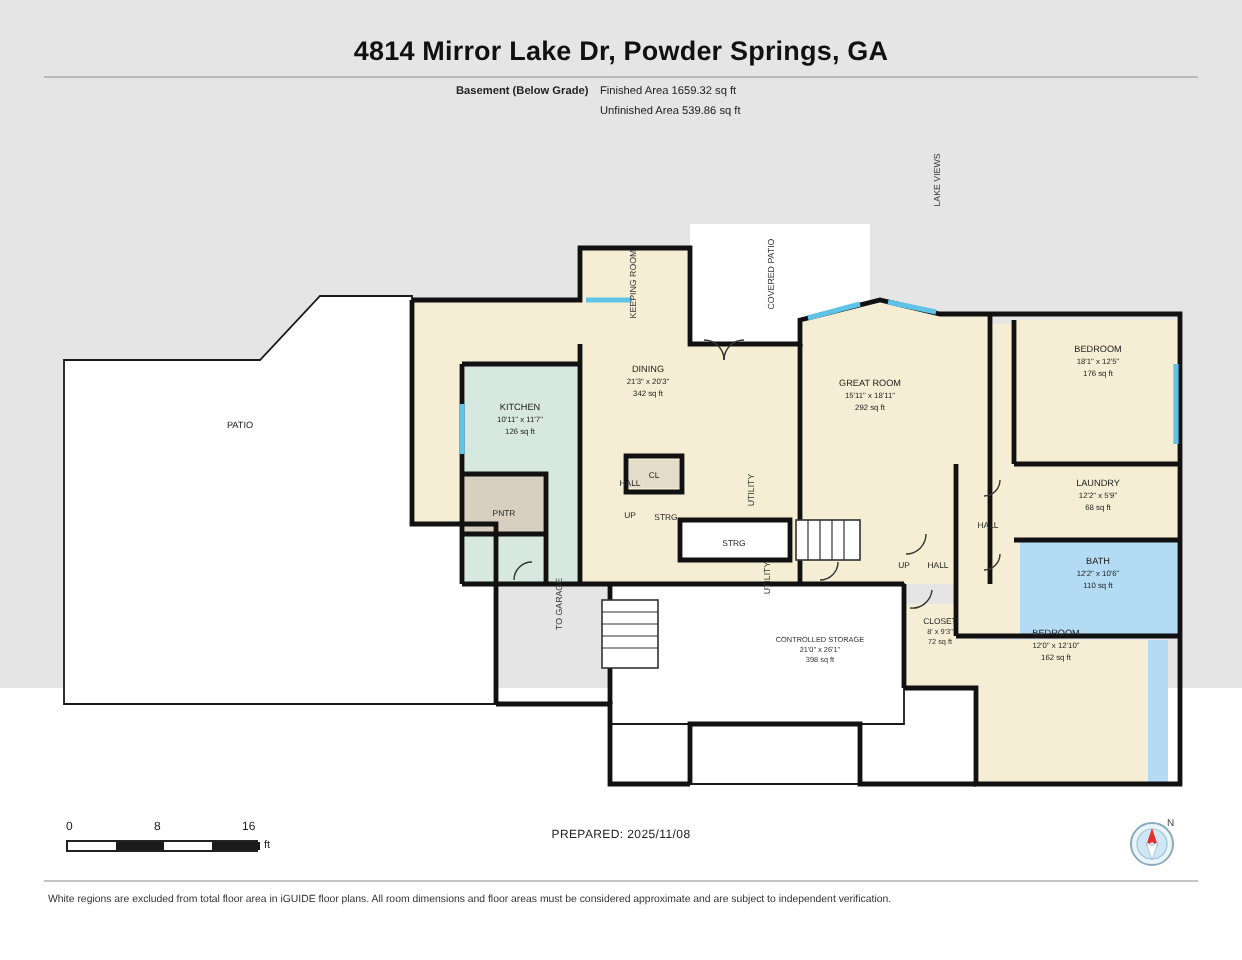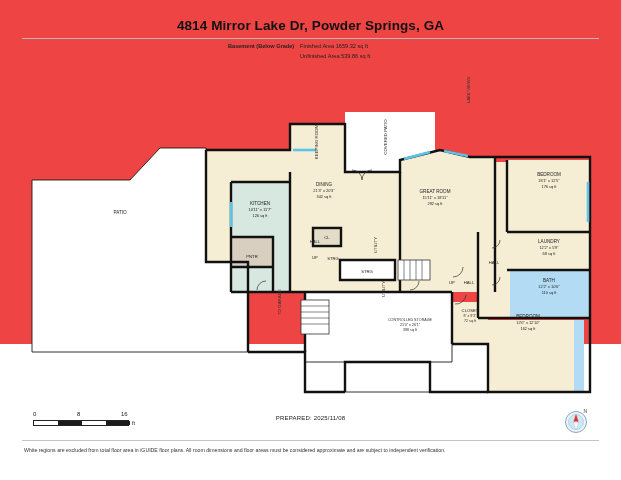--- a/index.html
+++ b/index.html
@@ -1,17 +1,17 @@
 <!DOCTYPE html>
 <html><head>
 <meta charset="utf-8">
 <style>
   html,body{margin:0;padding:0;background:#ffffff;}
   body{width:621px;height:480px;font-family:"Liberation Sans",sans-serif;color:#111;overflow:hidden;}
-  #page{position:relative;width:621px;height:344px;background:#ef4444;}
+  #page{position:relative;width:621px;height:344px;background:#e5e5e5;}
 
   
   .title{position:absolute;left:0;top:18px;width:621px;text-align:center;
          font-size:13.5px;font-weight:bold;letter-spacing:.1px;color:#111;}
   .hrule{position:absolute;left:22px;top:38px;width:577px;height:1px;background:#b9b9b9;}
   .areas{position:absolute;left:228px;top:42px;font-size:5.6px;line-height:9.6px;color:#222;}
   .areas .lbl{font-weight:bold;display:inline-block;width:72px;}
   .areas .val{display:inline-block;}
 
   

